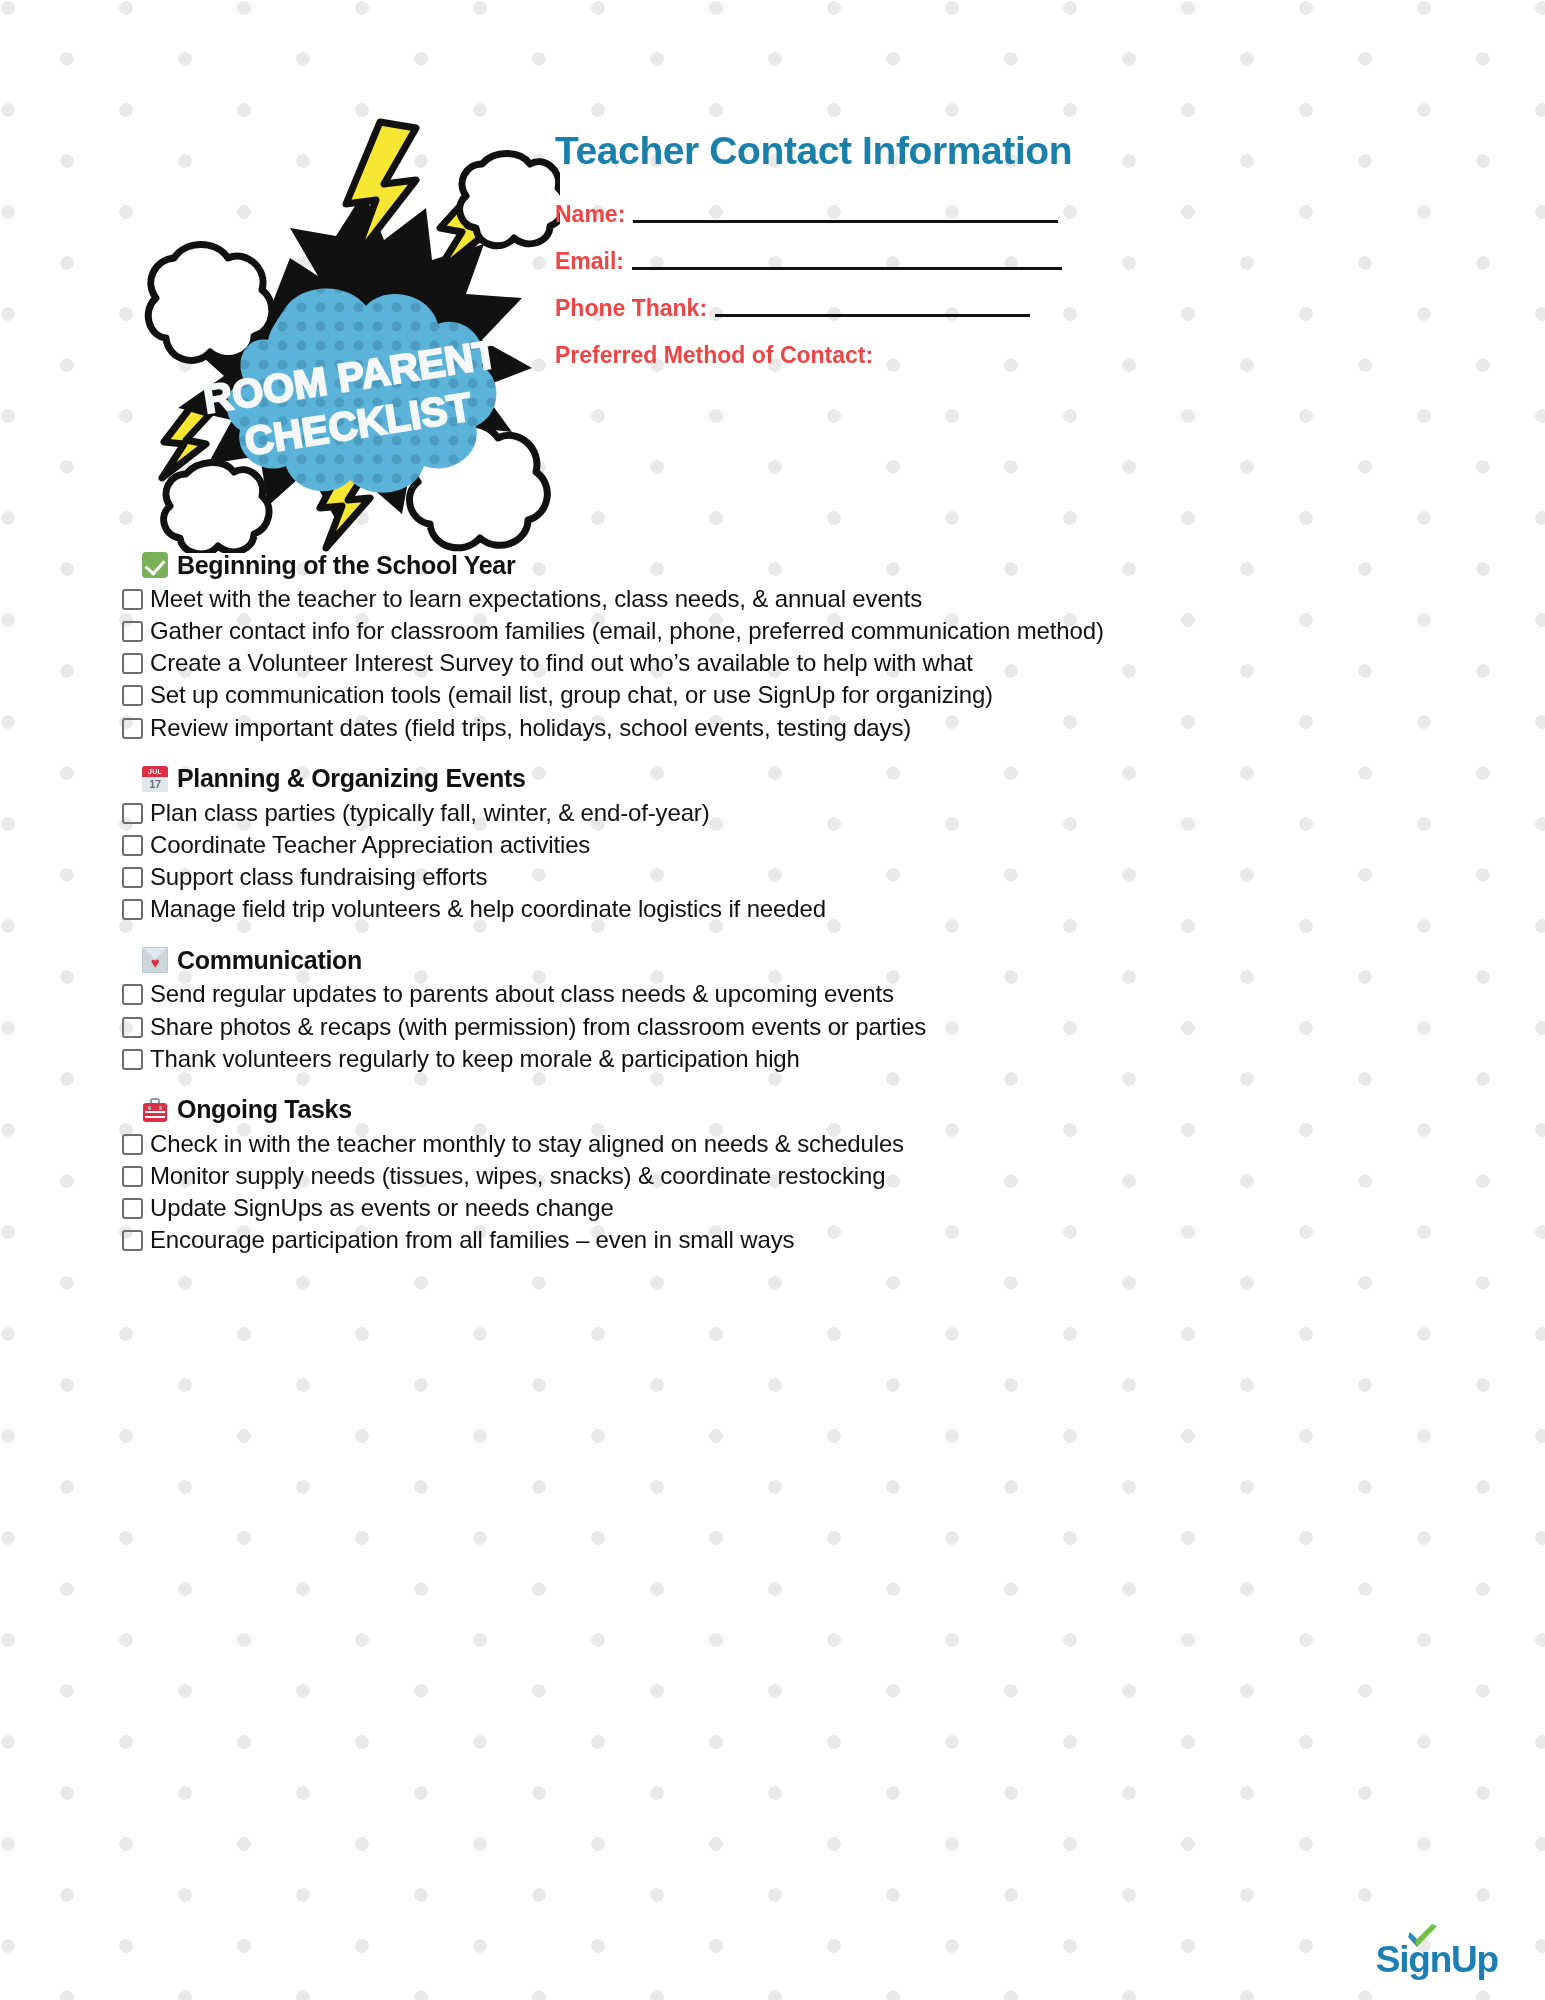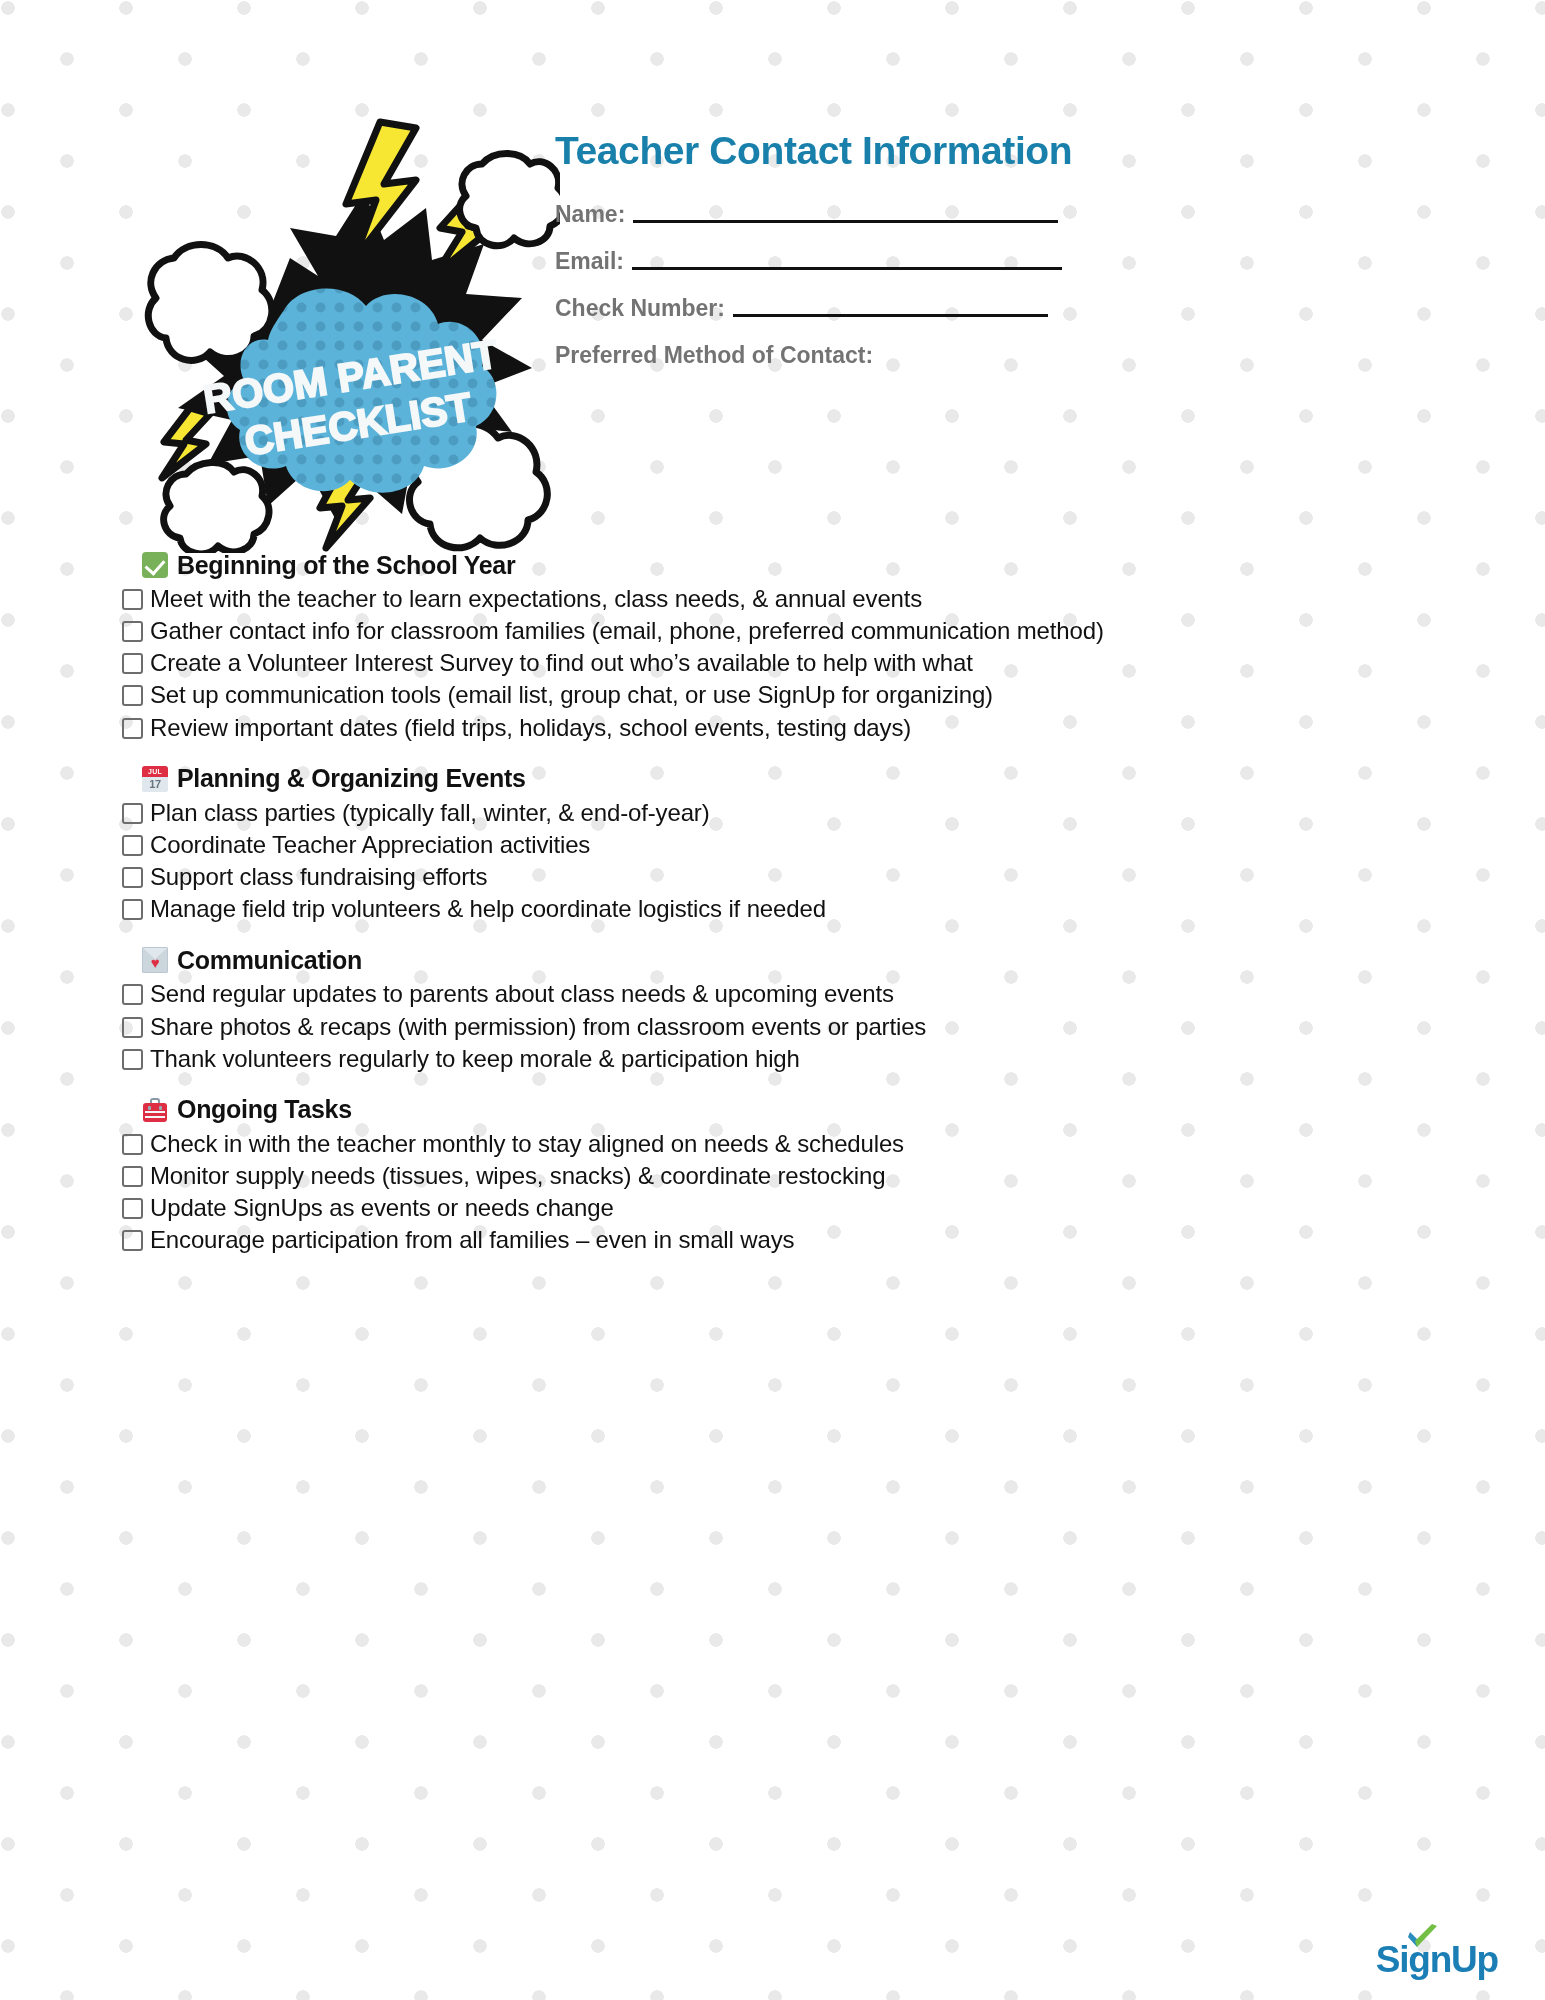--- a/index.html
+++ b/index.html
@@ -66,21 +66,21 @@
     font-size: 39px;
     font-weight: bold;
     letter-spacing: -0.4px;
     line-height: 1.1;
     margin-bottom: 30px;
     white-space: nowrap;
   }
   .contact-row {
     font-size: 23px;
     font-weight: bold;
-    color: #737373;
+    color: #ef4444;
     line-height: 1.0;
     margin-bottom: 24px;
     white-space: nowrap;
     display: flex;
     align-items: flex-end;
   }
   .contact-label { flex: 0 0 auto; padding-right: 8px; }
   .rule {
     flex: 1 1 auto;
     border-bottom: 3px solid #111111;
@@ -361,21 +361,21 @@
         <span class="contact-label">Name:</span>
         <span class="rule fixed-name"></span>
       </div>
 
       <div class="contact-row">
         <span class="contact-label">Email:</span>
         <span class="rule fixed-email"></span>
       </div>
 
       <div class="contact-row">
-        <span class="contact-label">Check Number:</span>
+        <span class="contact-label">Phone Thank:</span>
         <span class="rule fixed-phone"></span>
       </div>
 
       <div class="contact-row" id="contact-row-pref">
         <span class="contact-label">Preferred Method of Contact:</span>
         <span id="pref-rule"></span>
       </div>
     </div>
   </div>
 

